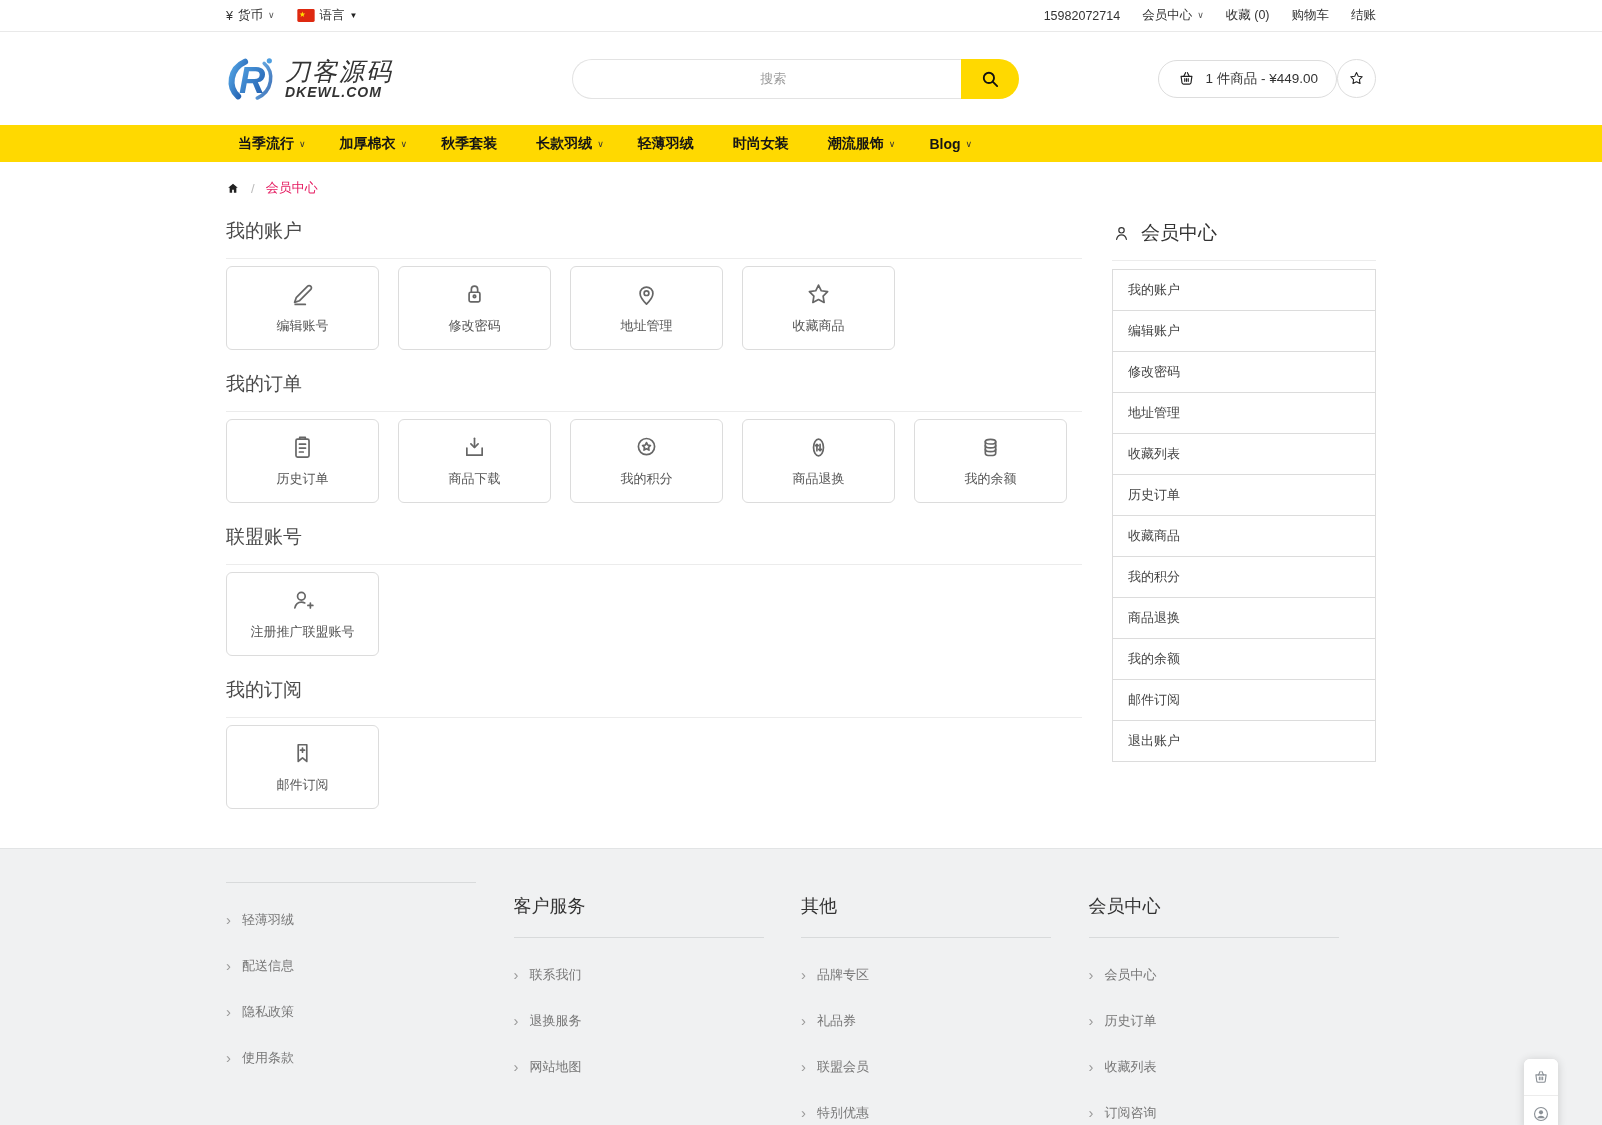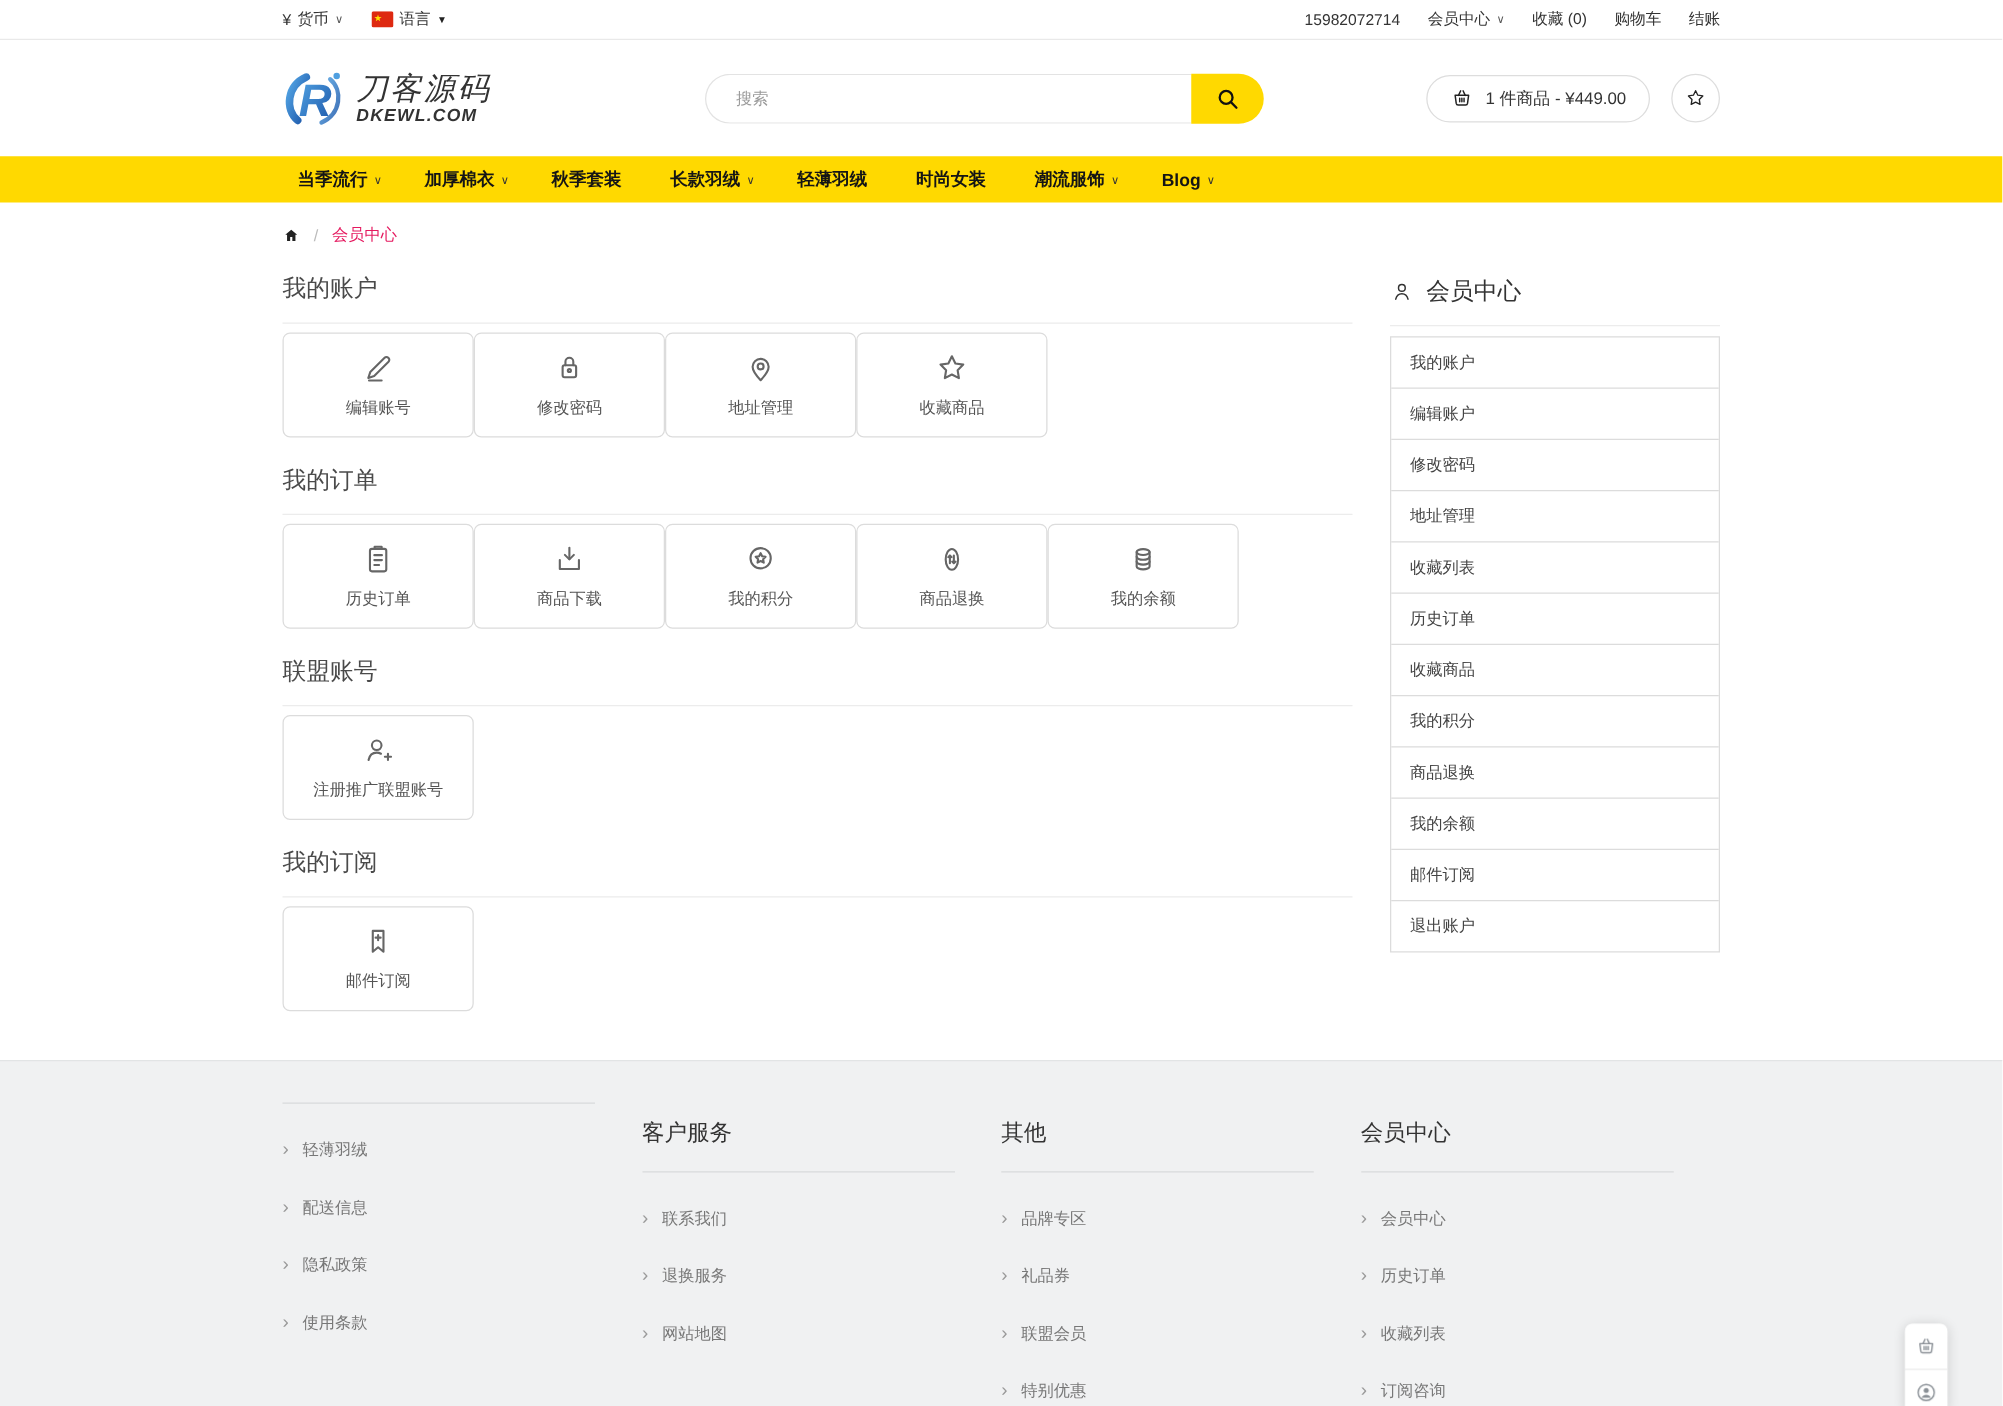--- a/index.html
+++ b/index.html
@@ -35,29 +35,30 @@
   .logo-mark{width:52px;height:50px;}
   .logo-text{display:flex;flex-direction:column;line-height:1;}
   .logo-cn{font-size:25px;font-weight:normal;letter-spacing:2px;color:#333;font-style:italic;}
   .logo-en{font-size:14px;font-weight:bold;font-style:italic;color:#333;margin-top:1px;letter-spacing:1px;}
 
   .search{display:flex;align-items:center;height:40px;width:447px;margin-left:40px;}
   .search input{
     flex:1;height:40px;border:1px solid #e3e3e3;border-right:none;
     border-radius:20px 0 0 20px;padding:0 12px 0 24px;font-size:13px;outline:none;color:#333;
     font-family:inherit;
+    text-align:center;
   }
   .search input::placeholder{color:#9a9a9a;}
   .search-btn{
     width:58px;height:40px;border:none;background:var(--yellow);
     border-radius:0 20px 20px 0;cursor:pointer;display:flex;align-items:center;justify-content:center;
   }
   .search-btn .ic{width:22px;height:22px;color:#111;}
 
-  .header-right{display:flex;align-items:center;gap:17px;}
+  .header-right{display:flex;align-items:center;}
   .cart-pill{
     height:38px;display:flex;align-items:center;gap:9px;padding:0 18px;
     border:1px solid #ddd;border-radius:19px;background:#fff;cursor:pointer;font-size:13.5px;color:#333;
   }
   .cart-pill .ic{width:19px;height:19px;color:#222;}
   .round-btn{
     width:39px;height:39px;border-radius:50%;border:1px solid #ddd;background:#fff;
     display:flex;align-items:center;justify-content:center;cursor:pointer;
   }
   .round-btn .ic{width:17px;height:17px;color:#222;}
@@ -78,21 +79,21 @@
 
   
   .content-row{display:flex;gap:30px;align-items:flex-start;}
   .main-col{flex:1;min-width:0;}
   .side-col{width:264px;flex:none;}
 
   .section-title{
     font-size:19px;color:#4a4a4a;font-weight:normal;margin:0 0 7px;
     padding:21px 0 14px;border-bottom:1px solid #ececec;
   }
-  .cards{display:flex;}
+  .cards{display:flex;gap:19px;}
   .card{
     width:153px;height:84px;border:1px solid #dcdcdc;border-radius:6px;background:#fff;
     display:flex;flex-direction:column;align-items:center;justify-content:center;gap:9px;cursor:pointer;
   }
   .card .card-ic{width:27px;height:27px;color:#666;}
   .card .card-label{font-size:13px;color:#555;white-space:nowrap;}
 
   
   .side-title{
     display:flex;align-items:center;gap:10px;font-size:19px;color:#333;

